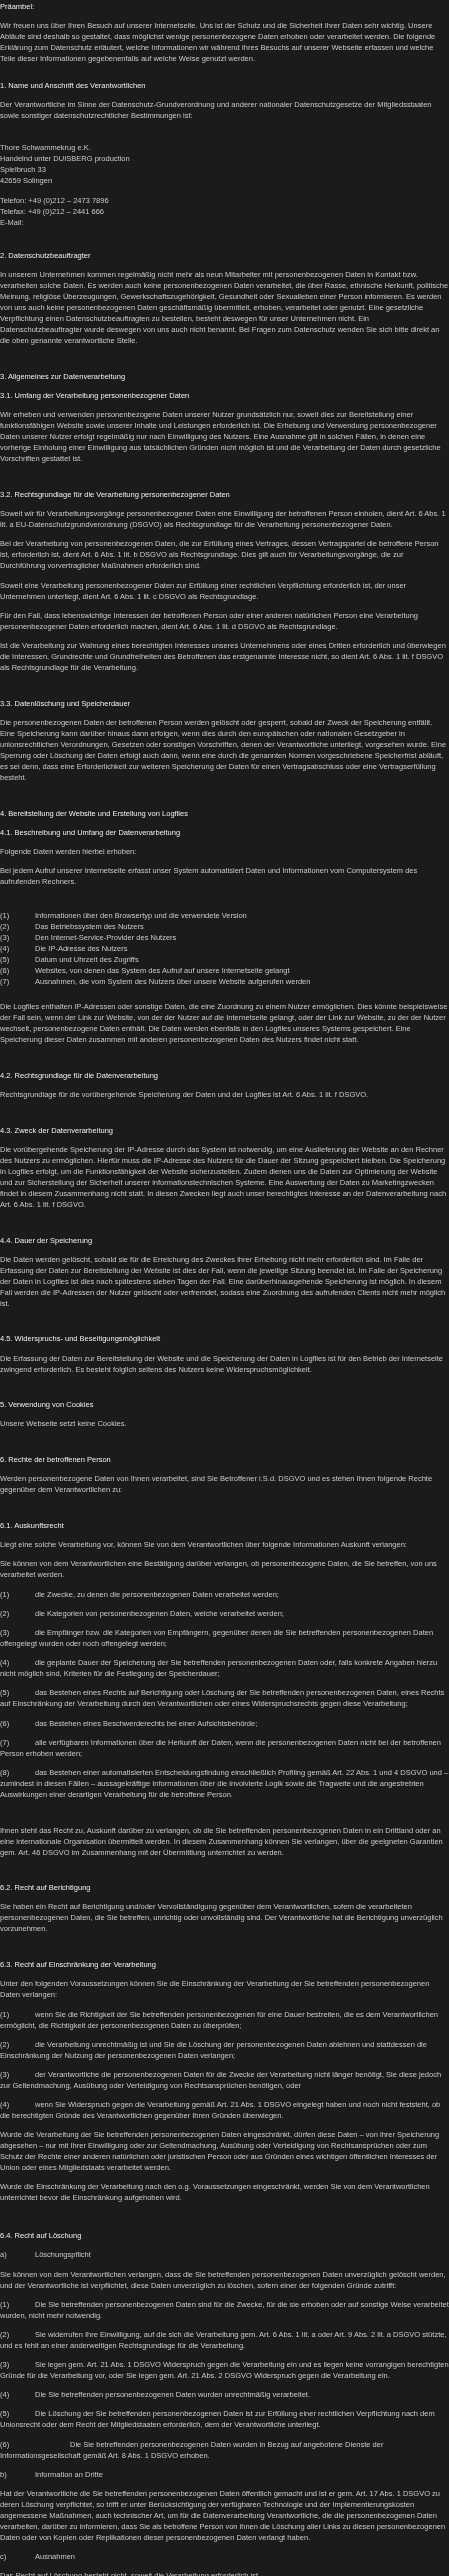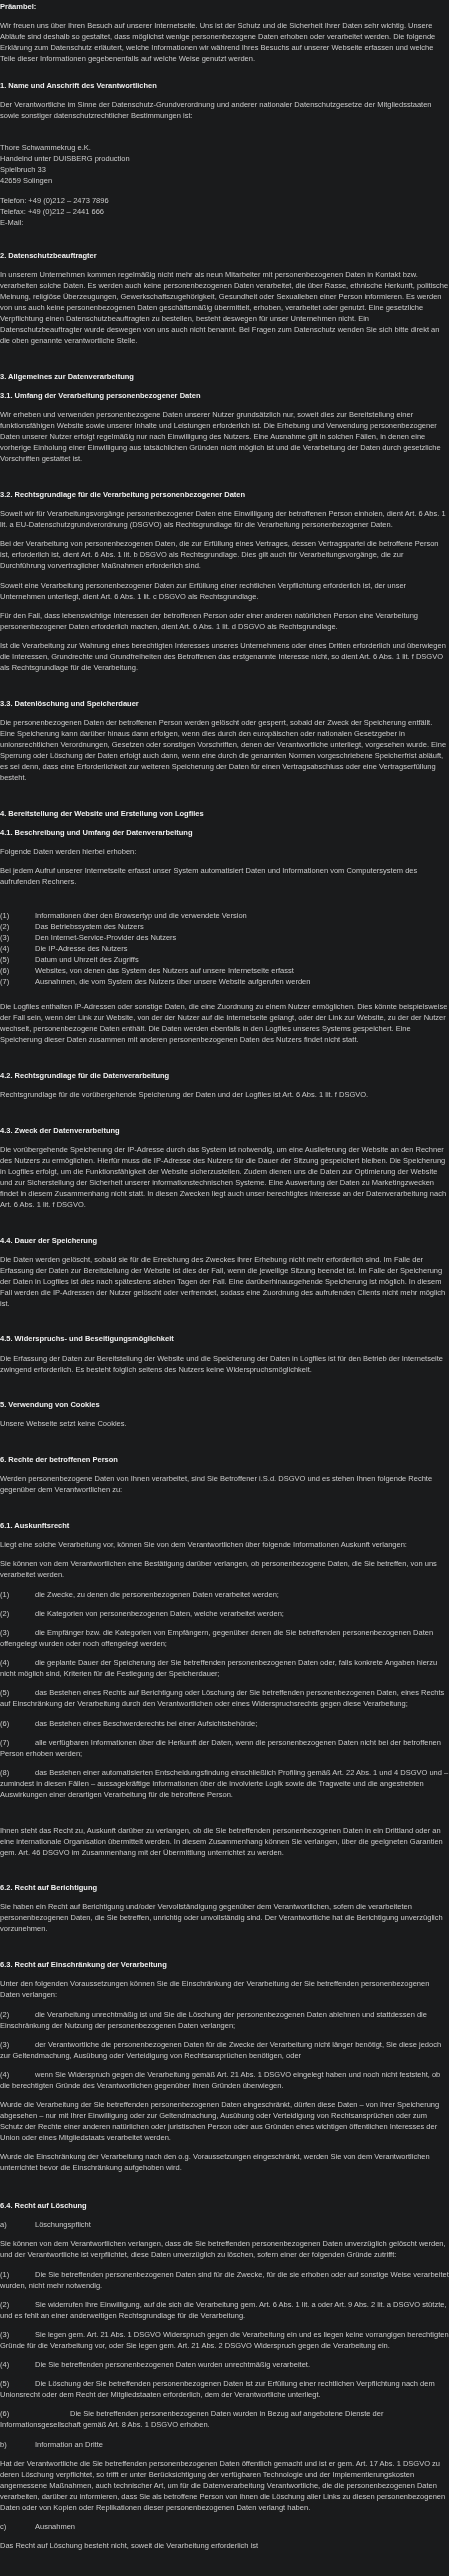--- a/index.html
+++ b/index.html
@@ -23,21 +23,21 @@
     box-sizing:border-box;
   }
   p, h2{
     margin:0 0 8.2px 0;
     font-size:7.5px;
     line-height:11px;
     font-weight:400;
   }
   h2{
     color:var(--heading);
-    font-weight:700;
+    font-weight:400;
   }
   .gap{width:100%;}
   .li .num{
     display:inline-block;
     width:35px;
     vertical-align:top;
   }
   .li.wide .num{
     width:70px;
   }
@@ -77,21 +77,21 @@
       <h2>4. Bereitstellung der Website und Erstellung von Logfiles</h2>
       <h2>4.1. Beschreibung und Umfang der Datenverarbeitung</h2>
       <p>Folgende Daten werden hierbei erhoben:</p>
       <p>Bei jedem Aufruf unserer Internetseite erfasst unser System automatisiert Daten und Informationen vom Computersystem des aufrufenden Rechners.</p>
       <div class="gap" style="height: 14.4px;"></div>
       <p class="li tight"><span class="num">(1)</span><span>Informationen über den Browsertyp und die verwendete Version</span></p>
       <p class="li tight"><span class="num">(2)</span><span>Das Betriebssystem des Nutzers</span></p>
       <p class="li tight"><span class="num">(3)</span><span>Den Internet-Service-Provider des Nutzers</span></p>
       <p class="li tight"><span class="num">(4)</span><span>Die IP-Adresse des Nutzers</span></p>
       <p class="li tight"><span class="num">(5)</span><span>Datum und Uhrzeit des Zugriffs</span></p>
-      <p class="li tight"><span class="num">(6)</span><span>Websites, von denen das System des Nutzers auf unsere Internetseite erfasst</span></p>
+      <p class="li tight"><span class="num">(6)</span><span>Websites, von denen das System des Aufruf auf unsere Internetseite gelangt</span></p>
       <p class="li tight"><span class="num">(7)</span><span>Ausnahmen, die vom System des Nutzers über unsere Website aufgerufen werden</span></p>
       <div class="gap" style="height: 14.4px;"></div>
       <p>Die Logfiles enthalten IP-Adressen oder sonstige Daten, die eine Zuordnung zu einem Nutzer ermöglichen. Dies könnte beispielsweise der Fall sein, wenn der Link zur Website, von der der Nutzer auf die Internetseite gelangt, oder der Link zur Website, zu der der Nutzer wechselt, personenbezogene Daten enthält. Die Daten werden ebenfalls in den Logfiles unseres Systems gespeichert. Eine Speicherung dieser Daten zusammen mit anderen personenbezogenen Daten des Nutzers findet nicht statt.</p>
       <div class="gap" style="height: 16.5px;"></div>
       <h2>4.2. Rechtsgrundlage für die Datenverarbeitung</h2>
       <p>Rechtsgrundlage für die vorübergehende Speicherung der Daten und der Logfiles ist Art. 6 Abs. 1 lit. f DSGVO.</p>
       <div class="gap" style="height: 16.5px;"></div>
       <h2>4.3. Zweck der Datenverarbeitung</h2>
       <p>Die vorübergehende Speicherung der IP-Adresse durch das System ist notwendig, um eine Auslieferung der Website an den Rechner des Nutzers zu ermöglichen. Hierfür muss die IP-Adresse des Nutzers für die Dauer der Sitzung gespeichert bleiben. Die Speicherung in Logfiles erfolgt, um die Funktionsfähigkeit der Website sicherzustellen. Zudem dienen uns die Daten zur Optimierung der Website und zur Sicherstellung der Sicherheit unserer informationstechnischen Systeme. Eine Auswertung der Daten zu Marketingzwecken findet in diesem Zusammenhang nicht statt. In diesen Zwecken liegt auch unser berechtigtes Interesse an der Datenverarbeitung nach Art. 6 Abs. 1 lit. f DSGVO.</p>
       <div class="gap" style="height: 16.5px;"></div>
@@ -119,20 +119,21 @@
       <p class="li"><span class="num">(7)</span><span>alle verfügbaren Informationen über die Herkunft der Daten, wenn die personenbezogenen Daten nicht bei der betroffenen Person erhoben werden;</span></p>
       <p class="li"><span class="num">(8)</span><span>das Bestehen einer automatisierten Entscheidungsfindung einschließlich Profiling gemäß Art. 22 Abs. 1 und 4 DSGVO und – zumindest in diesen Fällen – aussagekräftige Informationen über die involvierte Logik sowie die Tragweite und die angestrebten Auswirkungen einer derartigen Verarbeitung für die betroffene Person.</span></p>
       <div class="gap" style="height: 16.5px;"></div>
       <p>Ihnen steht das Recht zu, Auskunft darüber zu verlangen, ob die Sie betreffenden personenbezogenen Daten in ein Drittland oder an eine internationale Organisation übermittelt werden. In diesem Zusammenhang können Sie verlangen, über die geeigneten Garantien gem. Art. 46 DSGVO im Zusammenhang mit der Übermittlung unterrichtet zu werden.</p>
       <div class="gap" style="height: 16.5px;"></div>
       <h2>6.2. Recht auf Berichtigung</h2>
       <p>Sie haben ein Recht auf Berichtigung und/oder Vervollständigung gegenüber dem Verantwortlichen, sofern die verarbeiteten personenbezogenen Daten, die Sie betreffen, unrichtig oder unvollständig sind. Der Verantwortliche hat die Berichtigung unverzüglich vorzunehmen.</p>
       <div class="gap" style="height: 16.5px;"></div>
       <h2>6.3. Recht auf Einschränkung der Verarbeitung</h2>
       <p>Unter den folgenden Voraussetzungen können Sie die Einschränkung der Verarbeitung der Sie betreffenden personenbezogenen Daten verlangen:</p>
+      <p class="li"><span class="num">(1)</span><span>wenn Sie die Richtigkeit der Sie betreffenden personenbezogenen für eine Dauer bestreiten, die es dem Verantwortlichen ermöglicht, die Richtigkeit der personenbezogenen Daten zu überprüfen;</span></p>
       <p class="li"><span class="num">(2)</span><span>die Verarbeitung unrechtmäßig ist und Sie die Löschung der personenbezogenen Daten ablehnen und stattdessen die Einschränkung der Nutzung der personenbezogenen Daten verlangen;</span></p>
       <p class="li"><span class="num">(3)</span><span>der Verantwortliche die personenbezogenen Daten für die Zwecke der Verarbeitung nicht länger benötigt, Sie diese jedoch zur Geltendmachung, Ausübung oder Verteidigung von Rechtsansprüchen benötigen, oder</span></p>
       <p class="li"><span class="num">(4)</span><span>wenn Sie Widerspruch gegen die Verarbeitung gemäß Art. 21 Abs. 1 DSGVO eingelegt haben und noch nicht feststeht, ob die berechtigten Gründe des Verantwortlichen gegenüber Ihren Gründen überwiegen.</span></p>
       <p>Wurde die Verarbeitung der Sie betreffenden personenbezogenen Daten eingeschränkt, dürfen diese Daten – von ihrer Speicherung abgesehen – nur mit Ihrer Einwilligung oder zur Geltendmachung, Ausübung oder Verteidigung von Rechtsansprüchen oder zum Schutz der Rechte einer anderen natürlichen oder juristischen Person oder aus Gründen eines wichtigen öffentlichen Interesses der Union oder eines Mitgliedstaats verarbeitet werden.</p>
       <p>Wurde die Einschränkung der Verarbeitung nach den o.g. Voraussetzungen eingeschränkt, werden Sie von dem Verantwortlichen unterrichtet bevor die Einschränkung aufgehoben wird.</p>
       <div class="gap" style="height: 18.5px;"></div>
       <h2>6.4. Recht auf Löschung</h2>
       <p class="li"><span class="num">a)</span><span>Löschungspflicht</span></p>
       <p>Sie können von dem Verantwortlichen verlangen, dass die Sie betreffenden personenbezogenen Daten unverzüglich gelöscht werden, und der Verantwortliche ist verpflichtet, diese Daten unverzüglich zu löschen, sofern einer der folgenden Gründe zutrifft:</p>
       <p class="li"><span class="num">(1)</span><span>Die Sie betreffenden personenbezogenen Daten sind für die Zwecke, für die sie erhoben oder auf sonstige Weise verarbeitet wurden, nicht mehr notwendig.</span></p>

